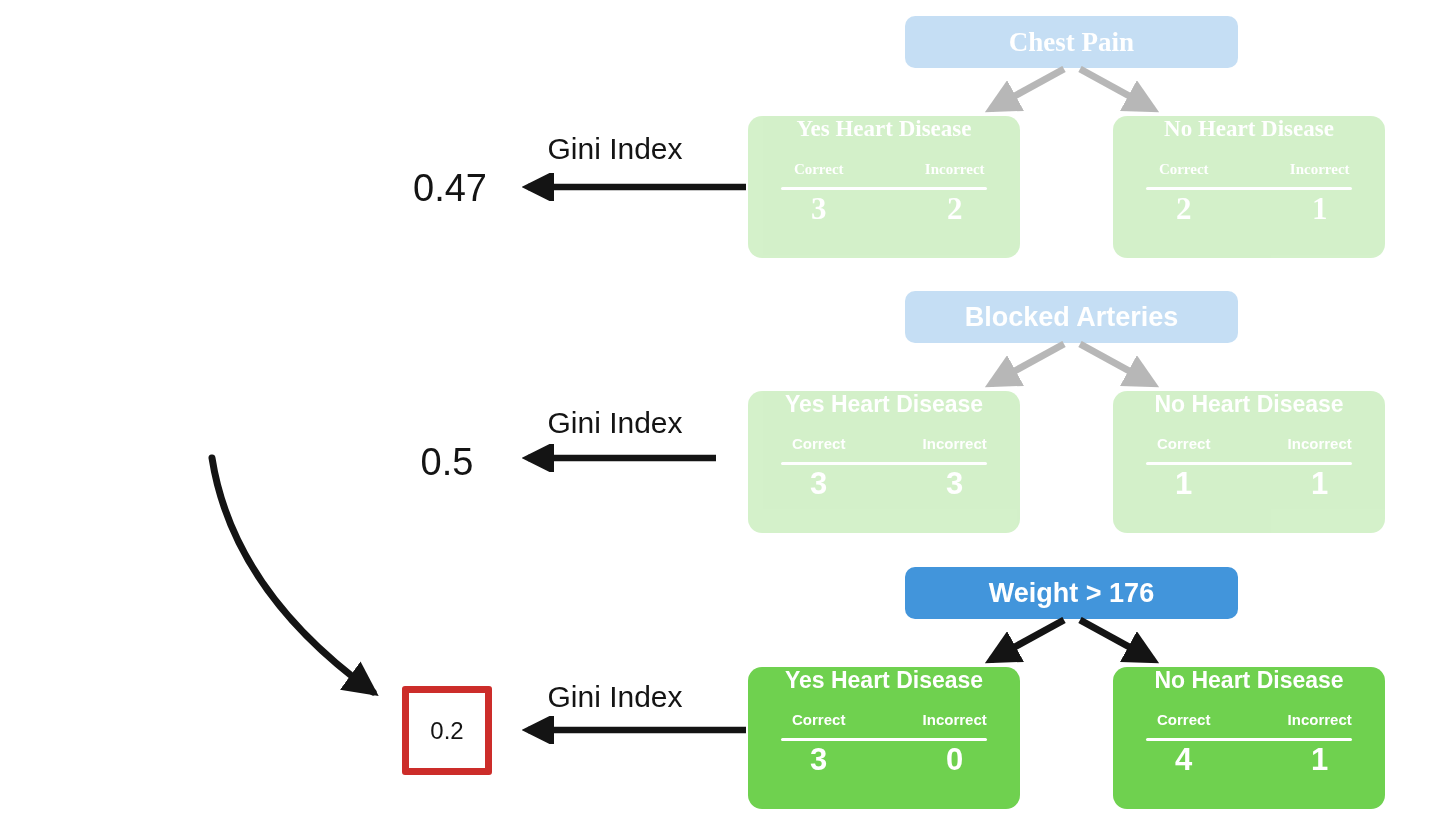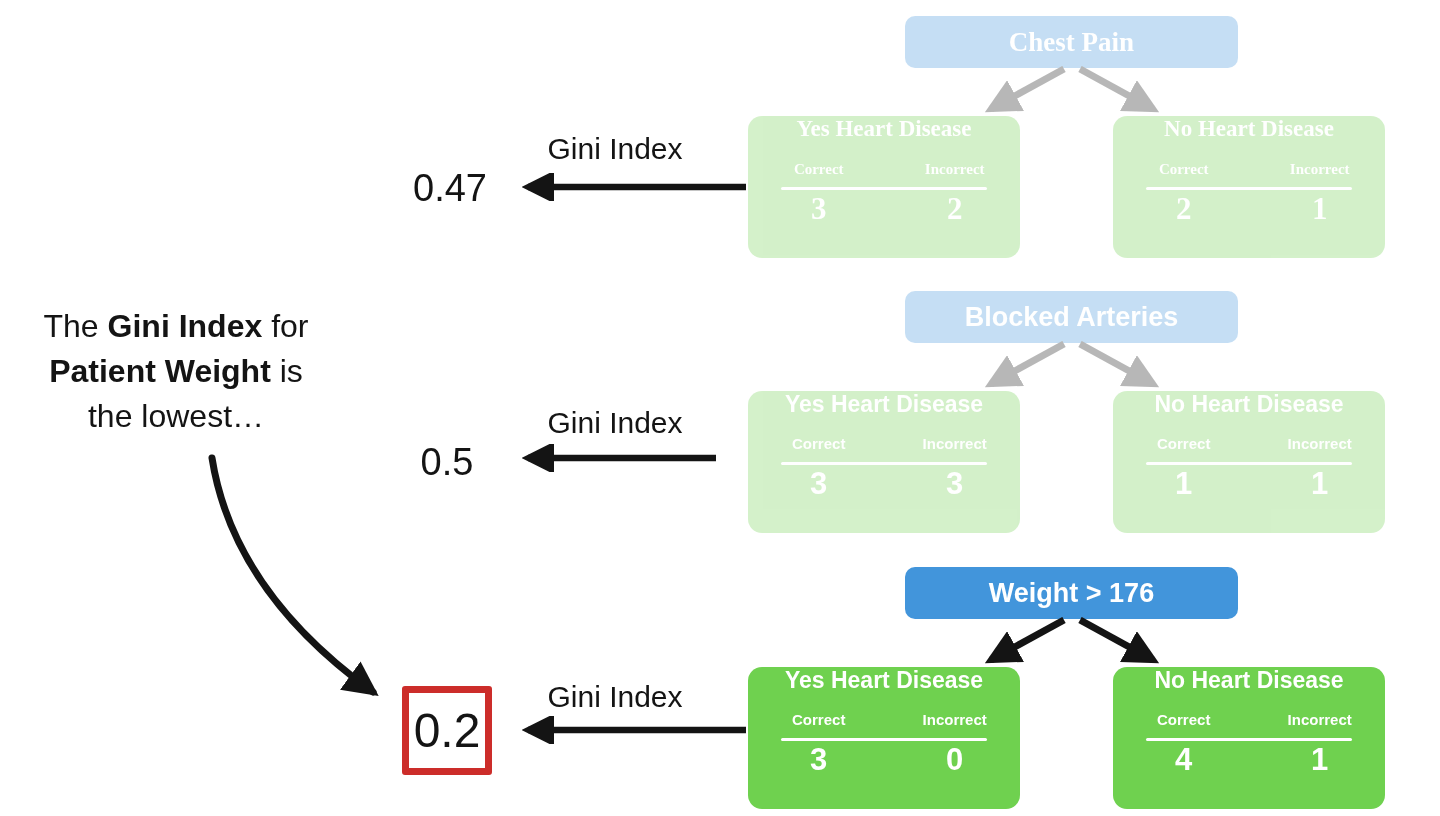--- a/index.html
+++ b/index.html
@@ -28,21 +28,21 @@
   .g1a{left:494px;top:173px;} .g2a{left:494px;top:444px;} .g3a{left:494px;top:716px;}
   .gini-value{
     position:absolute;width:110px;text-align:center;
     font-size:38px;line-height:40px;color:var(--ink);
   }
   .g1v{left:395px;top:168px;} .g2v{left:392px;top:442px;}
   .gini-box{
     position:absolute;left:402px;top:686px;width:90px;height:89px;
     border:7px solid var(--highlight_red);border-radius:3px;box-sizing:border-box;
     display:flex;align-items:center;justify-content:center;
-    font-size:48px;color:var(--ink);background:#fff;
+    font-size:24px;color:var(--ink);background:#fff;
   }
 
   
   .tree{position:absolute;left:748px;width:657px;height:244px;}
   .t1{top:16px;font-family:Liberation Serif, serif;} .t2{top:291px;} .t3{top:567px;}
   .faded{opacity:0.3;}
   .tree-header{
     position:absolute;left:157px;top:0;width:333px;height:52px;
     background:var(--node_blue);border-radius:10px;
     color:#fff;font-weight:bold;font-size:27px;line-height:52px;text-align:center;
@@ -67,25 +67,20 @@
 <div id="canvas">
 
   <svg width="0" height="0" style="position:absolute" aria-hidden="true">
     <defs>
       <marker id="ah" viewBox="0 0 10 10" refX="8" refY="5" markerWidth="5" markerHeight="5" orient="auto-start-reverse">
         <path d="M0,0 L10,5 L0,10 Z" fill="#141414"></path>
       </marker>
     </defs>
   </svg>
 
-  <div class="annotation">
-    <div class="ann-line"><span>The </span><b>Gini Index</b><span> for</span></div>
-    <div class="ann-line"><b>Patient Weight</b><span> is</span></div>
-    <div class="ann-line">the lowest…</div>
-  </div>
 
   <svg class="curve-arrow" width="230" height="280">
     <path d="M 32 18 Q 53 151 193 252" fill="none" stroke="#141414" stroke-width="7" stroke-linecap="round" marker-end="url(#ah)"></path>
   </svg>
 
   <div class="gini-label g1l">Gini Index</div>
   <svg class="gini-arrow g1a" width="254" height="28">
     <line x1="252" y1="14" x2="34" y2="14" stroke="#141414" stroke-width="6.5" marker-end="url(#ah)"></line>
   </svg>
   <div class="gini-value g1v">0.47</div>

